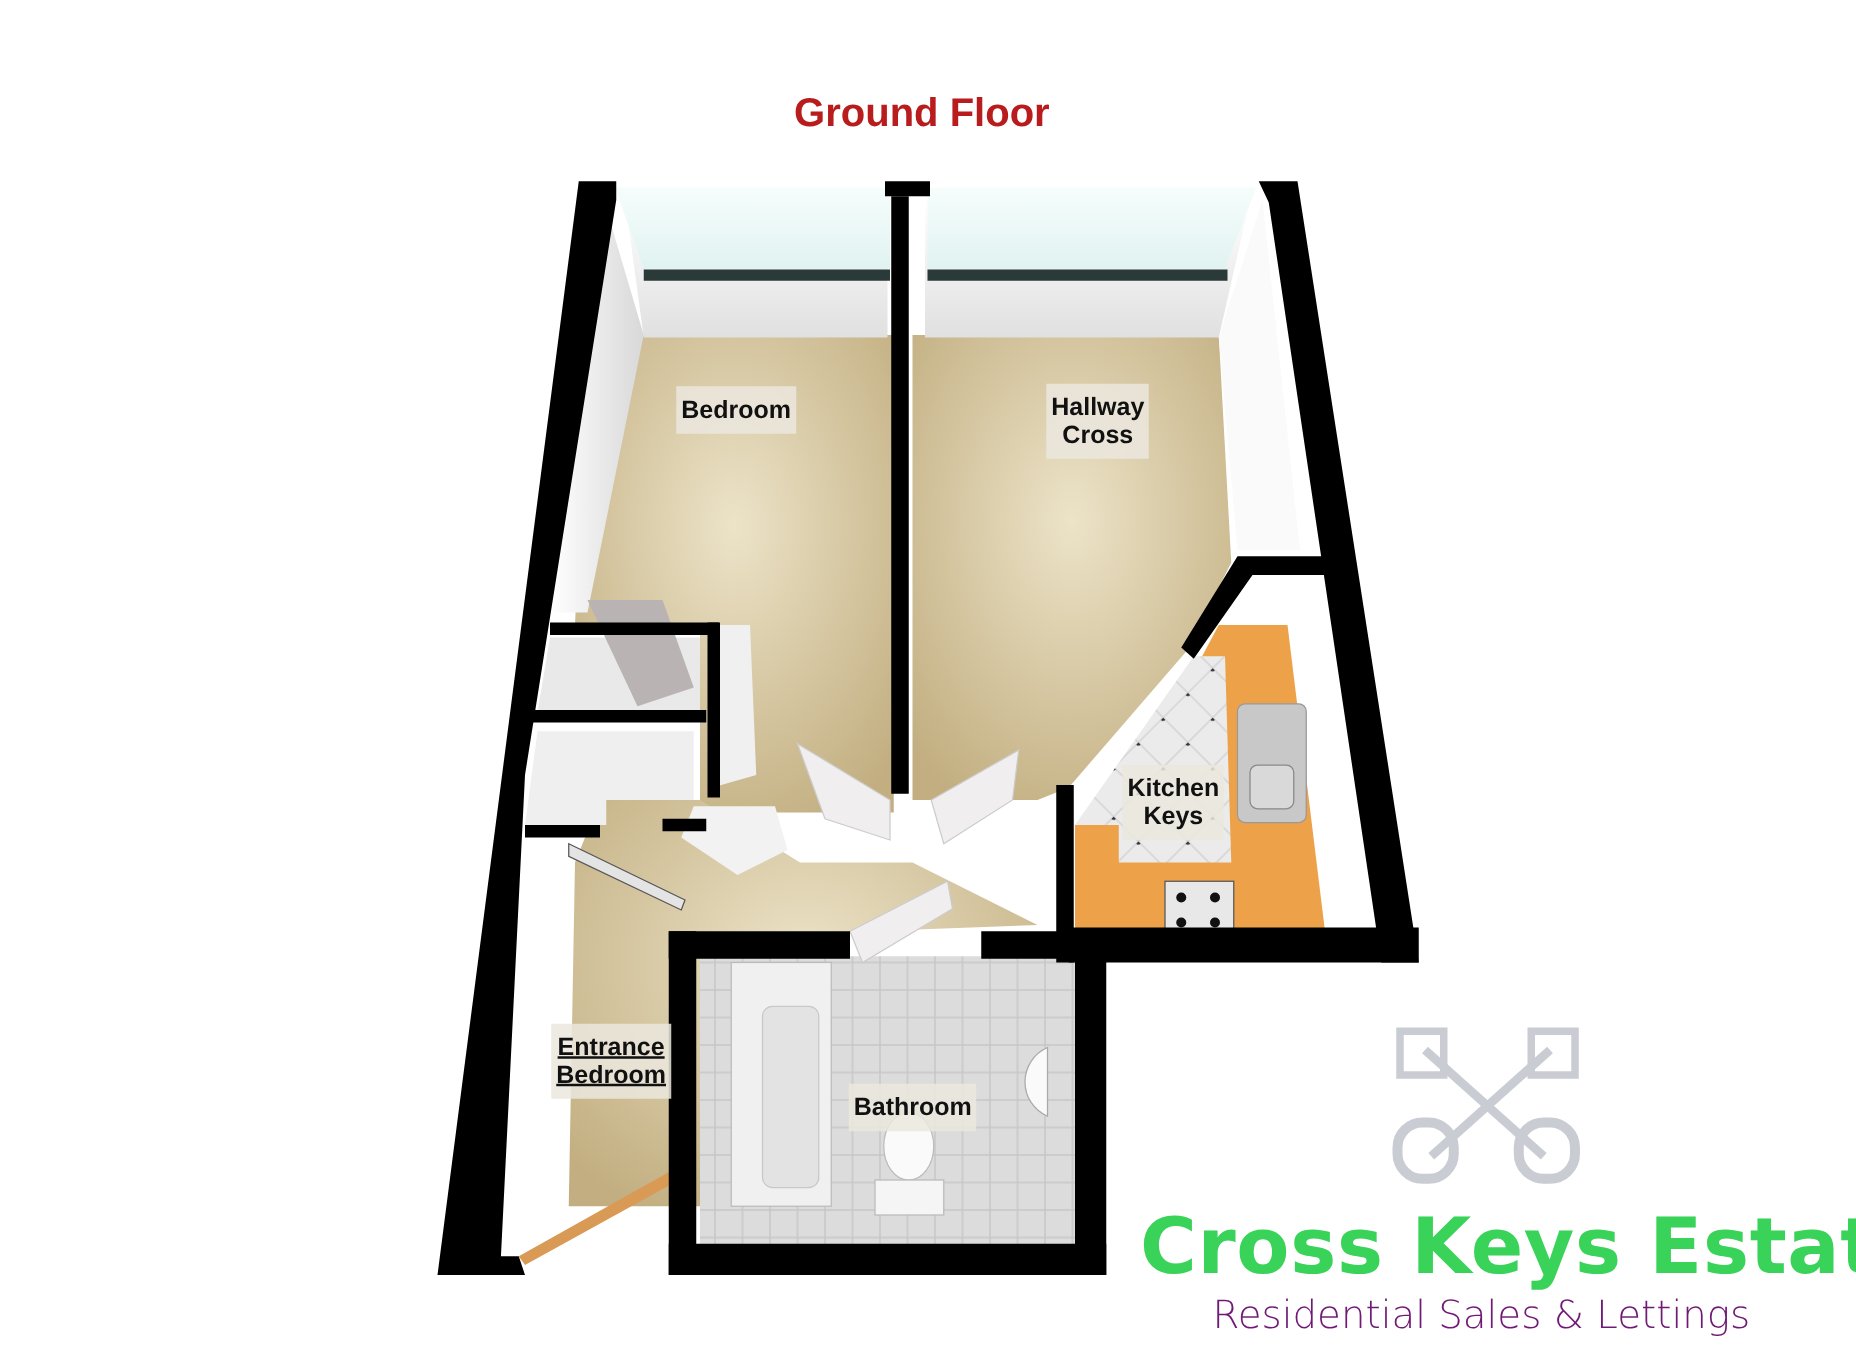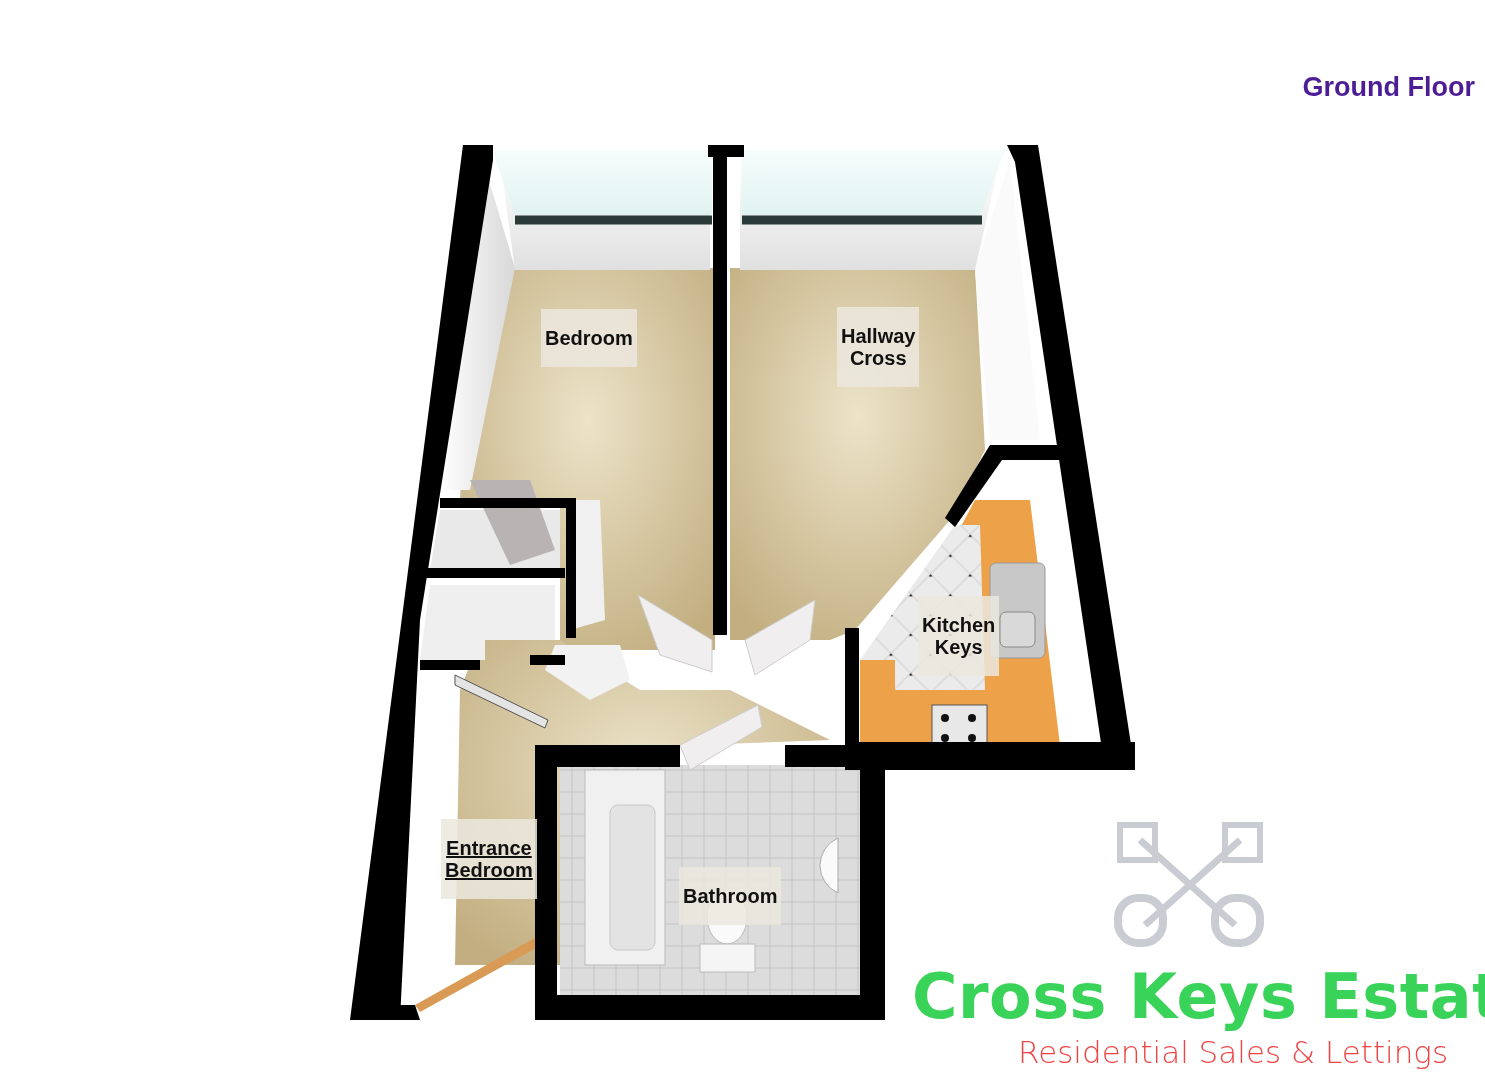--- a/index.html
+++ b/index.html
@@ -1,21 +1,21 @@
 <!DOCTYPE html>
 <html><head>
 <meta charset="utf-8">
 <style>
   html, body { margin: 0; padding: 0; background: #ffffff; }
   body { width: 1485px; height: 1080px; position: relative; overflow: hidden; font-family: "Liberation Sans", sans-serif; }
   #plan { position: absolute; left: 0; top: 0; width: 1485px; height: 1080px; }
-  .floor-title { position: absolute; left: 0; width: 1475px; top: 72px; text-align: right; font-weight: bold; font-size: 27px; color: #4c1d95; font-family: "Liberation Sans", sans-serif; }
-  .room-label { position: absolute; background: rgba(235,232,222,0.85); color: #111; font-weight: bold; font-size: 20px; line-height: 22px; text-align: center; padding: 18px 4px; font-family: "Liberation Sans", sans-serif; }
+  .floor-title { position: absolute; left: 0; width: 1475px; top: 72px; text-align: center; font-weight: bold; font-size: 32px; color: #b91c1c; font-family: "Liberation Sans", sans-serif; }
+  .room-label { position: absolute; background: rgba(235,232,222,0.85); color: #111; font-weight: bold; font-size: 20px; line-height: 22px; text-align: center; padding: 8px 4px; font-family: "Liberation Sans", sans-serif; }
   .brand { position: absolute; left: 912px; top: 960px; font-size: 62px; font-weight: bold; color: #3ad35a; letter-spacing: 0.5px; font-family: "DejaVu Sans", sans-serif; white-space: nowrap; }
-  .tagline { position: absolute; left: 970px; top: 1034px; font-size: 31px; color: #ef4444; font-family: "DejaVu Sans", sans-serif; white-space: nowrap; font-weight: 300; margin-left: 48px; }
+  .tagline { position: absolute; left: 970px; top: 1034px; font-size: 31px; color: #701a75; font-family: "DejaVu Sans", sans-serif; white-space: nowrap; font-weight: 300; }
 </style>
 </head>
 <body>
 
 <svg id="plan" viewBox="0 0 1485 1080" xmlns="http://www.w3.org/2000/svg">
   <defs>
     <linearGradient id="wallL" x1="0" x2="1" y1="0" y2="0">
       <stop offset="0" stop-color="#ffffff"></stop>
         <stop offset="1" stop-color="#d8d8d8"></stop>
     </linearGradient>
@@ -140,21 +140,21 @@
 
 <div class="floor-title">Ground Floor</div>
 
 <div class="room-label" style="left:541px; top:309px;">
   <span>Bedroom</span>
 </div>
 <div class="room-label" style="left:837px; top:307px;">
   <div>Hallway</div>
   <div>Cross</div>
 </div>
-<div class="room-label" style="left:898px; top:596px;margin-left:20px;">
+<div class="room-label" style="left:898px; top:612px;">
   <div>Kitchen</div>
   <div>Keys</div>
 </div>
 <div class="room-label" style="left:441px; top:819px;text-decoration:underline;">
   <div>Entrance</div>
   <div>Bedroom</div>
 </div>
 <div class="room-label" style="left:679px; top:867px;">
   <span>Bathroom</span>
 </div>

